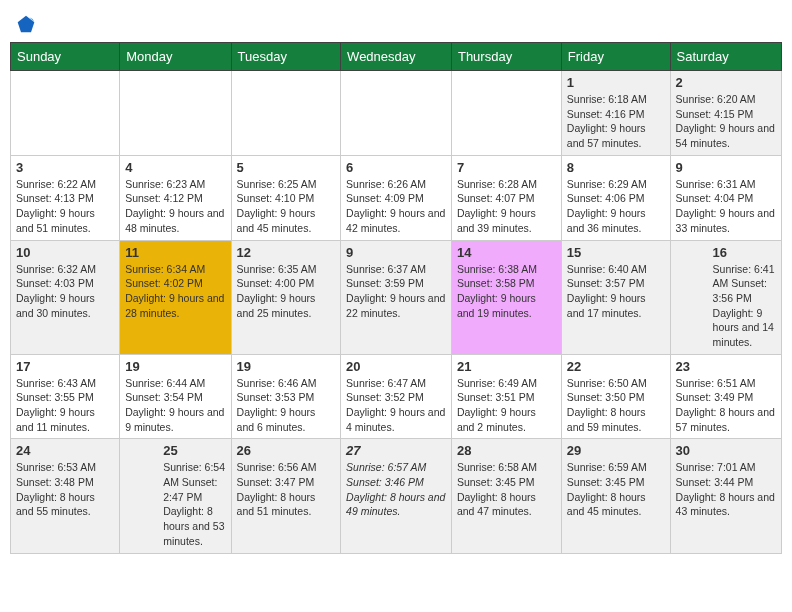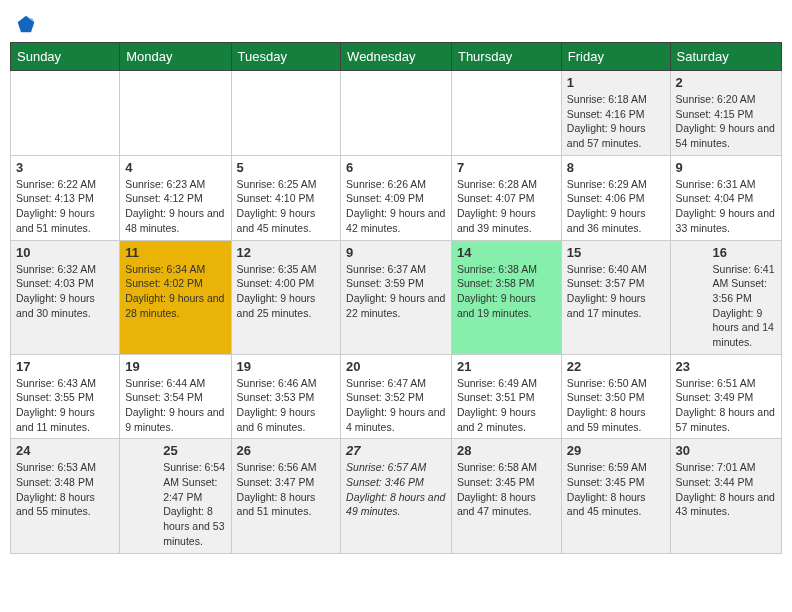--- a/index.html
+++ b/index.html
@@ -229,21 +229,21 @@
 Daylight: 9 hours
 and 25 minutes.</div>
         </td>
         <td style="background-color: rgb(240, 240, 240);">
           <span class="day-num">9</span>
           <div class="day-info">Sunrise: 6:37 AM
 Sunset: 3:59 PM
 Daylight: 9 hours
 and 22 minutes.</div>
         </td>
-        <td style="background-color: #86efac; margin-left: 43px;">
+        <td style="background-color: #f0abfc; margin-left: 43px;">
           <span class="day-num">14</span>
           <div class="day-info">Sunrise: 6:38 AM
 Sunset: 3:58 PM
 Daylight: 9 hours
 and 19 minutes.</div>
         </td>
         <td style="background-color: rgb(240, 240, 240);">
           <span class="day-num">15</span>
           <div class="day-info">Sunrise: 6:40 AM
 Sunset: 3:57 PM

